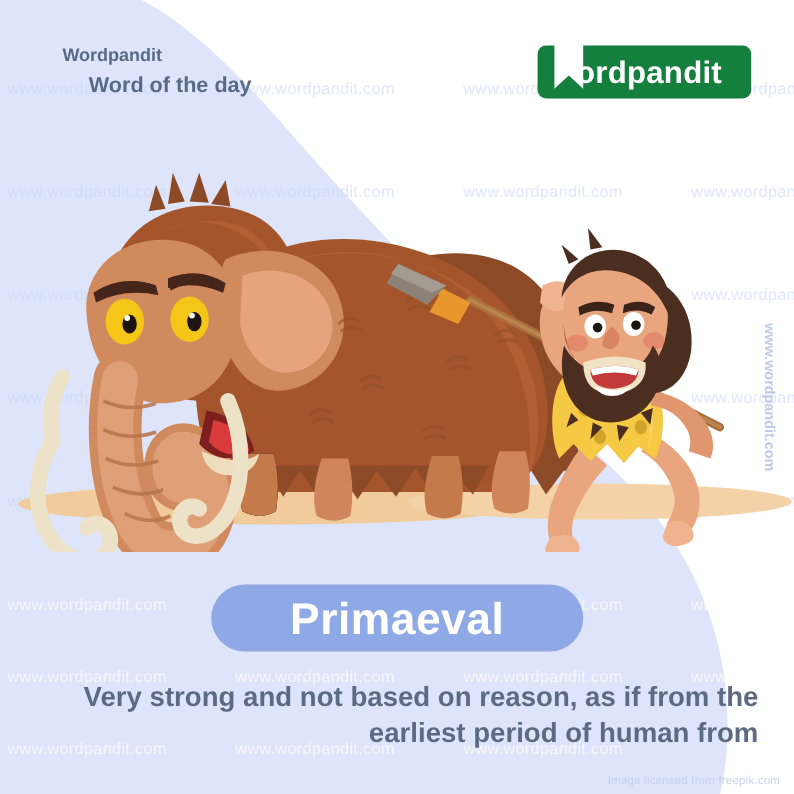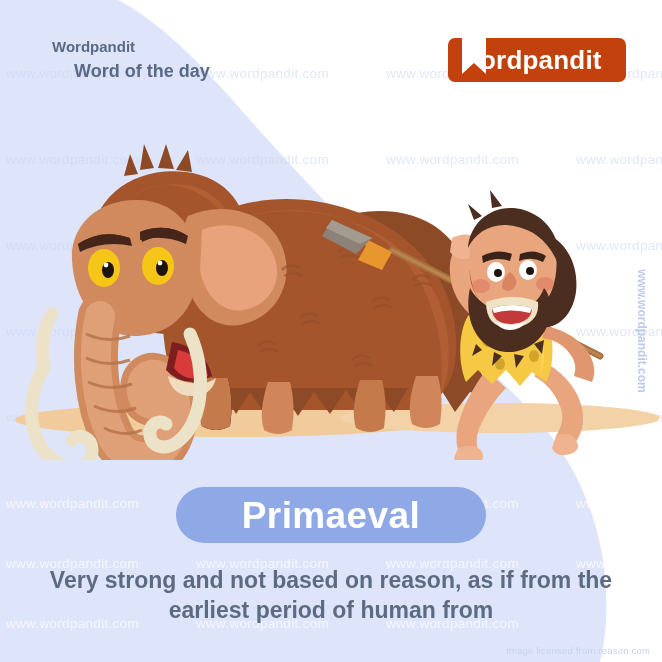--- a/index.html
+++ b/index.html
@@ -45,21 +45,21 @@
   }
   .hdr-sub{
     font-size:18px;font-weight:700;color:#5a6a85;
     margin:3px 0 0 22px;line-height:1.25;
   }
 
   
   .logo{
     position:absolute;right:36px;top:38px;
     height:44px;min-width:178px;
-    background:#c2410c;
+    background:#15803d;
     border-radius:7px;
     display:flex;align-items:center;
     padding:0 14px 0 32px;
     box-sizing:border-box;
   }
   .logo-mark{
     position:absolute;left:12px;top:-8px;
     width:28px;height:48px;
   }
   .logo-text{
@@ -80,21 +80,21 @@
     display:flex;align-items:center;justify-content:center;
   }
   .pill-text{
     font-size:37px;font-weight:700;color:#ffffff;
     letter-spacing:.4px;line-height:1;
   }
 
   
   .definition{
     position:absolute;left:30px;right:30px;top:565px;
-    text-align:center;
+    text-align:right;
     font-size:23px;font-weight:600;
     color:#5d6b82;line-height:1.32;
   }
   .definition span{display:block;}
 
   
   .credit{
     position:absolute;right:12px;bottom:6px;
     font-size:9.5px;color:#c6d2ea;
     letter-spacing:.2px;
@@ -380,15 +380,15 @@
 
   <div class="pill">
     <span class="pill-text">Primaeval</span>
   </div>
 
   <div class="definition">
     <span>Very strong and not based on reason, as if from the</span>
     <span>earliest period of human from</span>
   </div>
 
-  <div class="credit">Image licensed from reason.com</div>
+  <div class="credit">Image licensed from freepik.com</div>
 
 </div>
 
 </body></html>

